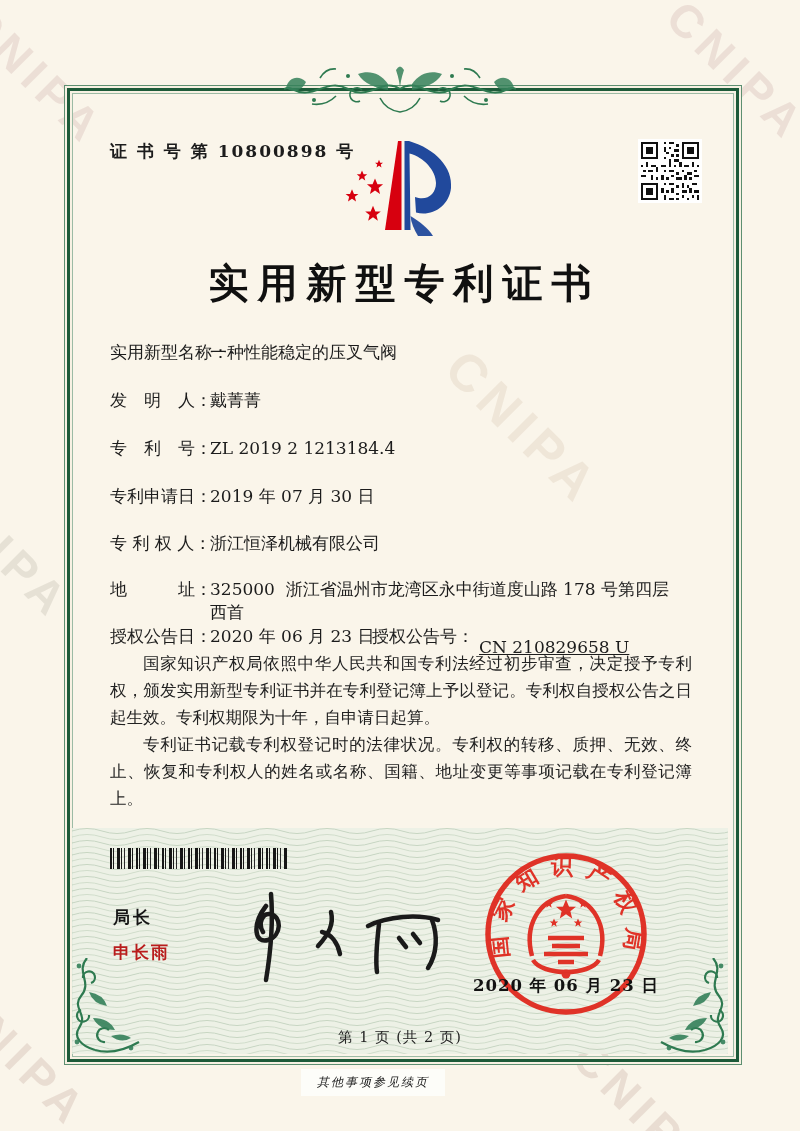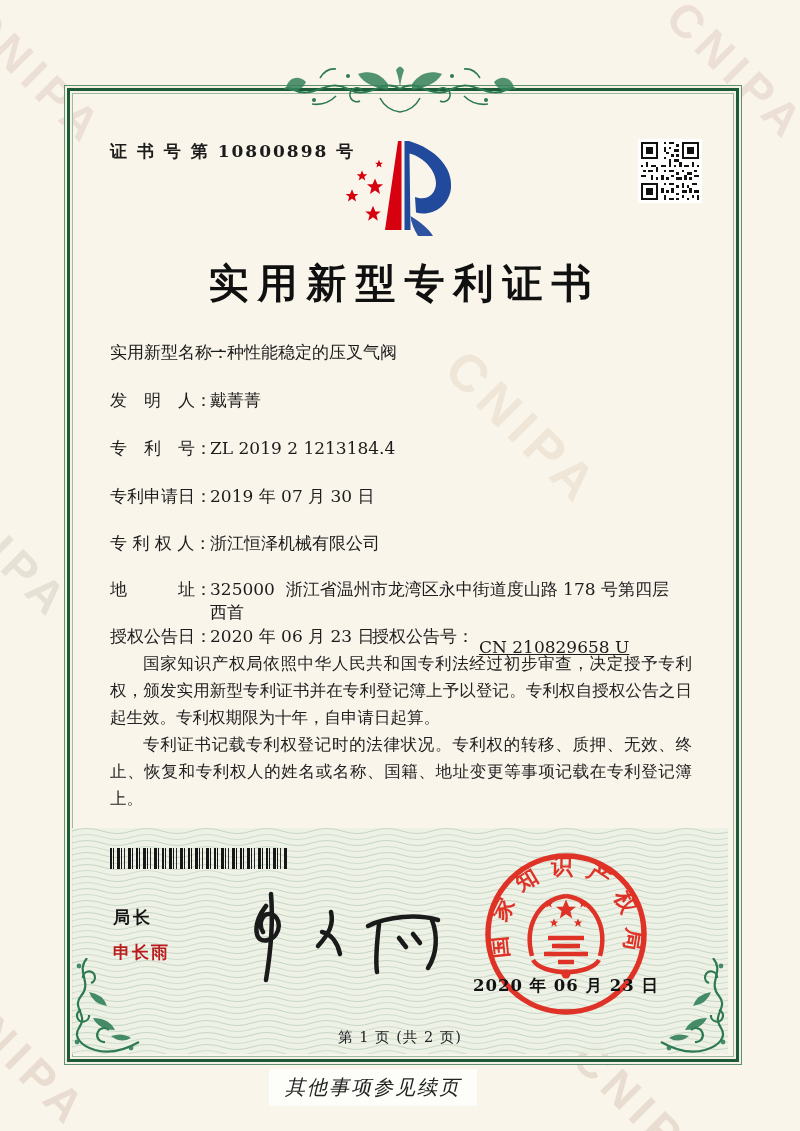--- a/index.html
+++ b/index.html
@@ -63,21 +63,21 @@
         #161616 22px 23px, rgba(0,0,0,0) 23px 26px);
   }
   .signer-title{left:113px;top:906px;font-family:"Liberation Sans",sans-serif;font-weight:700;font-size:17px;letter-spacing:3px;color:#151515;}
   .signer-name{left:113px;top:941px;font-family:"Liberation Sans",sans-serif;font-weight:700;font-size:17px;letter-spacing:2px;color:#b91c1c;}
   .signature{left:236px;top:890px;width:214px;height:95px;}
   .seal{left:470px;top:838px;width:192px;height:192px;}
   .seal-date{left:470px;top:975px;width:192px;text-align:center;font-size:16.5px;font-weight:700;letter-spacing:1px;color:#121212;}
   .page-num{left:67px;top:1028px;width:666px;text-align:center;font-size:14.5px;letter-spacing:1px;color:#222;}
   .cont-note{
     left:373px;top:1069px;transform:translateX(-50%);
-    background:#fdfdf9;padding:5px 16px;font-size:20px;letter-spacing:2px;color:#222;
+    background:#fdfdf9;padding:5px 16px;font-size:12px;letter-spacing:2px;color:#222;
     font-style:italic;
   }
   .ornament{pointer-events:none;}
 </style>
 </head>
 <body>
 
 <div class="page abs" style="left:0;top:0;width:800px;height:1131px;">
 
   <div class="wm wm-tl">CNIPA</div>

